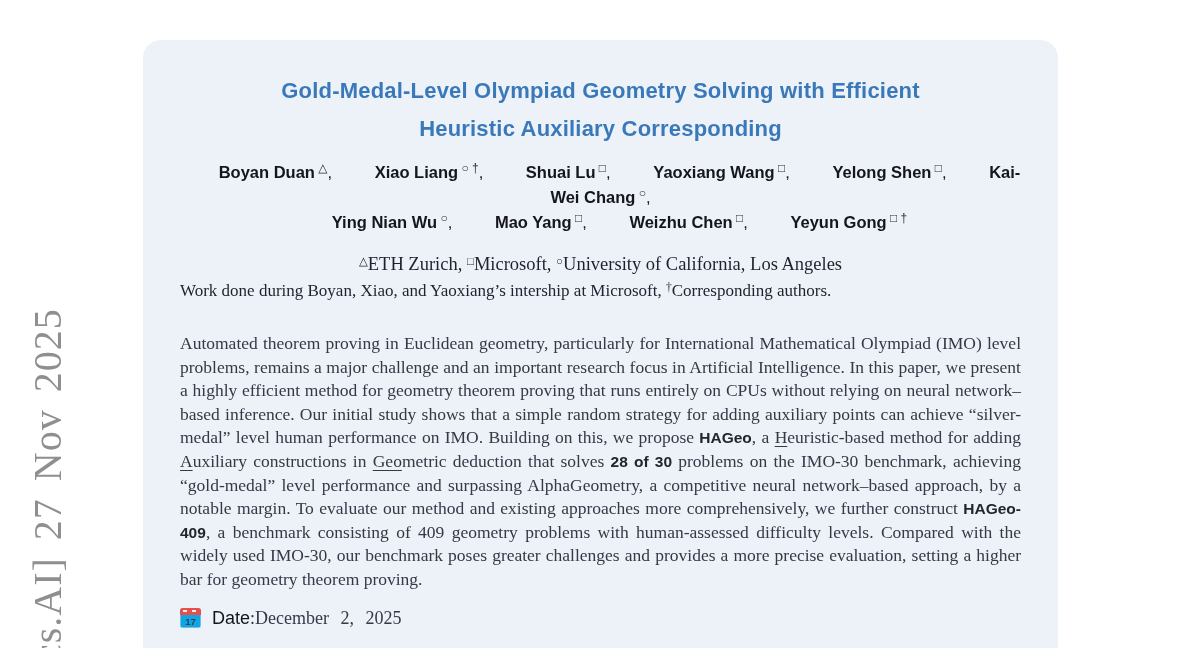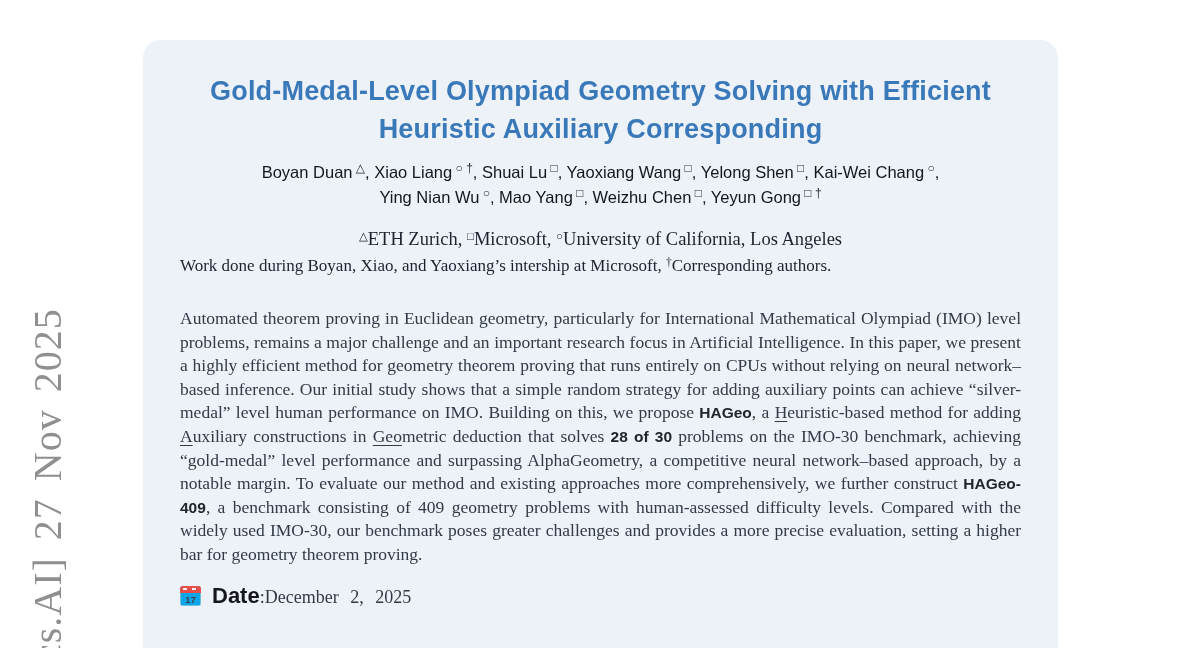--- a/index.html
+++ b/index.html
@@ -16,27 +16,27 @@
     font-family:"Liberation Sans",sans-serif;}
   .page{position:relative;width:1200px;height:648px;background:var(--page-bg);overflow:hidden;}
 
   .watermark{position:absolute;left:24px;top:662px;transform-origin:0 0;transform:rotate(-90deg);
     white-space:nowrap;font-family:"Liberation Serif",serif;font-size:40px;
     color:var(--watermark-gray);letter-spacing:1px;word-spacing:6px;}
 
   .card{position:absolute;left:143px;top:40px;width:915px;height:640px;
     background:var(--card-bg);border-radius:18px;padding:32px 37px 0;}
 
-  .title{text-align:center;color:var(--title-accent);font-size:27px;line-height:38px;
+  .title{text-align:center;color:var(--title-accent);font-size:22px;line-height:38px;
     font-weight:700;letter-spacing:.2px;margin:0 0 13px;}
   .tline{display:block;white-space:nowrap;}
 
   .authors{text-align:center;font-size:16.5px;line-height:23px;color:var(--author-text);
     margin-bottom:17px;}
-  .aname{font-weight:400;}
+  .aname{font-weight:700;margin-left:38px;}
   .sup{font-size:12px;font-weight:400;position:relative;top:-6px;color:#2a2f3a;}
   .comma{font-weight:400;}
 
   .affils{text-align:center;font-family:"Liberation Serif",serif;font-size:18.5px;
     color:#1d232e;line-height:23px;}
   .footnote{text-align:left;font-family:"Liberation Serif",serif;font-size:17px;
     color:#1d232e;line-height:21px;margin-top:2px;}
   .fsup{font-size:11.5px;position:relative;top:-5px;}
 
   .abstract{font-family:"Liberation Serif",serif;font-size:17.5px;line-height:23.6px;
@@ -46,21 +46,21 @@
   .ul{text-decoration:underline;text-underline-offset:2.5px;text-decoration-thickness:1px;}
 
   .daterow{display:flex;align-items:center;gap:11px;margin-top:16px;}
   .cal{position:relative;width:21px;height:20px;background:#0ea5e9;border-radius:3px;
     overflow:hidden;flex:0 0 auto;box-shadow:0 0 0 .5px #d8d8d8 inset;}
   .cal-top{position:absolute;top:0;left:0;right:0;height:7px;background:var(--calendar-red);}
   .cal-top::before{content:"";position:absolute;left:3px;top:2px;width:4px;height:2px;
     background:#fff;opacity:.9;box-shadow:9px 0 0 #fff;}
   .cal-day{position:absolute;top:7px;left:0;right:0;bottom:0;display:flex;align-items:center;
     justify-content:center;font-size:9.5px;font-weight:700;color:#3a3f47;}
-  .date-label{font-weight:700;font-size:22px;color:var(--author-text);}
+  .date-label{font-weight:400;font-size:18px;color:var(--author-text);}
   .date-rest{font-family:"Liberation Serif",serif;font-size:18px;color:var(--body-text);}
   .date-value{word-spacing:7px;}
 </style>
 </head>
 <body>
 
 <div class="page">
 
   <div class="watermark">cs.AI] 27 Nov 2025</div>
 

